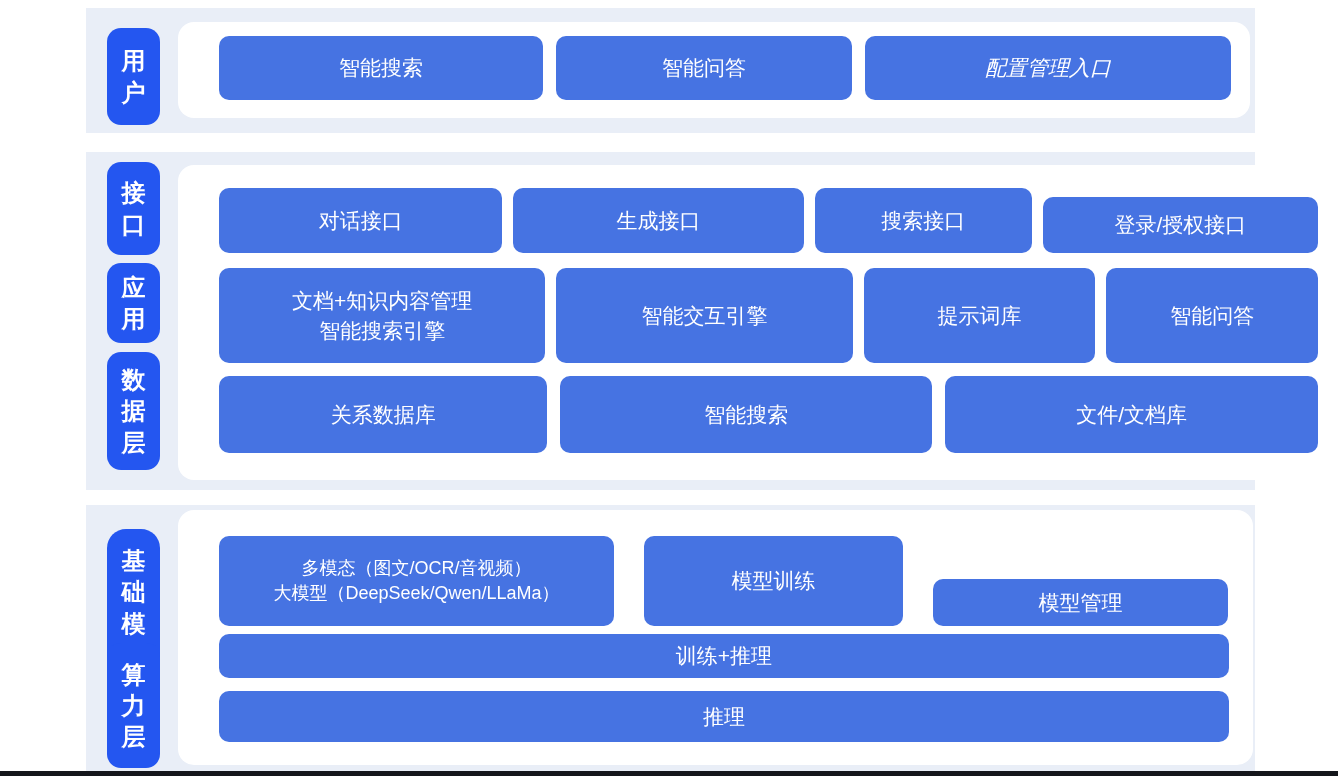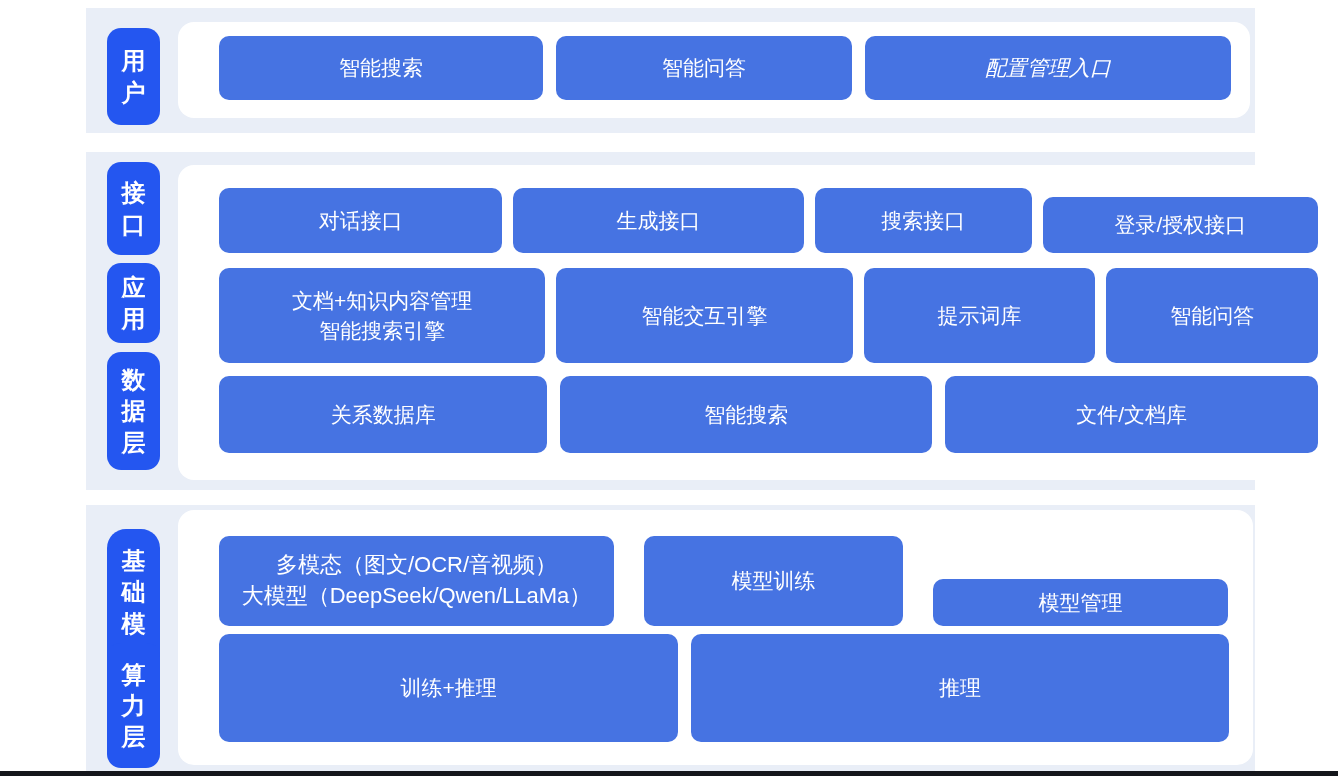--- a/index.html
+++ b/index.html
@@ -35,21 +35,21 @@
 
   .row{
     position:absolute;left:0;right:0;display:flex;gap:11px;
     padding-left:41px;padding-right:22px;box-sizing:border-box;
   }
   .row-user{top:14px;height:64px;gap:13px;padding-right:19px;}
   .row-api{top:23px;height:65px;}
   .row-app{top:103px;height:95px;}
   .row-data{top:211px;height:77px;gap:13px;}
   .row-model{top:26px;height:90px;gap:30px;padding-right:25px;}
-  .row-compute{top:124px;height:108px;gap:13px;padding-right:24px;}
+  .row-compute{top:124px;height:108px;gap:13px;padding-right:24px;flex-direction:column;}
 
   .box{
     background:#4673e2;border-radius:10px;color:#ffffff;
     display:flex;flex-direction:column;align-items:center;justify-content:center;
     font-size:21px;line-height:1.4;text-align:center;min-width:0;
   }
   .box .ln{display:block;white-space:nowrap;}
   .bottom-bar{position:absolute;left:0;top:771px;width:1338px;height:5px;background:#14161b;}
 </style>
 </head>
@@ -106,21 +106,21 @@
 
   <div class="section sec-foundation">
     <div class="layer-pill pill-model">
       <span class="vtext">基础模型</span>
     </div>
     <div class="layer-pill pill-compute">
       <span class="vtext">算力层</span>
     </div>
     <div class="panel panel-foundation">
       <div class="row row-model">
-        <div class="box" style="flex:395 1 0;font-size:22px;">
+        <div class="box" style="flex:395 1 0;font-size:18px;">
           <span class="ln">多模态（图文/OCR/音视频）</span>
           <span class="ln">大模型（DeepSeek/Qwen/LLaMa）</span>
         </div>
         <div class="box" style="flex:259 1 0;">模型训练</div>
         <div class="box" style="flex:295 1 0;margin-top:43px;">模型管理</div>
       </div>
       <div class="row row-compute">
         <div class="box" style="flex:460 1 0;">训练+推理</div>
         <div class="box" style="flex:539 1 0;">推理</div>
       </div>

